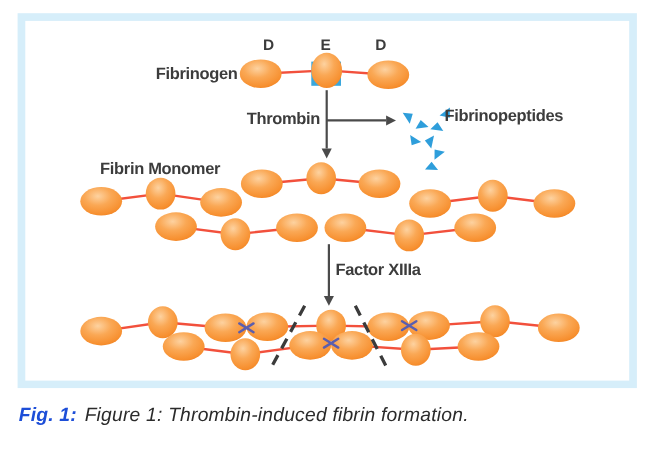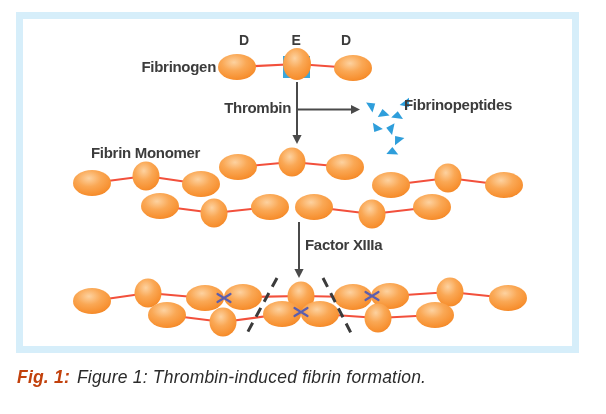--- a/index.html
+++ b/index.html
@@ -14,21 +14,21 @@
   .caption{
     position:absolute;
     left:17px;top:367px;
     font-size:17.5px;
     font-style:italic;
     white-space:nowrap;
     letter-spacing:0.2px;
   }
   .caption .fig-label{
     font-weight:700;
-    color:#c2410c;
+    color:#1d4ed8;
   }
   .caption .caption-text{
     color:#2B2B2B;
     margin-left:7px;
   }
 </style>
 </head>
 <body>
 
 <div class="page">

